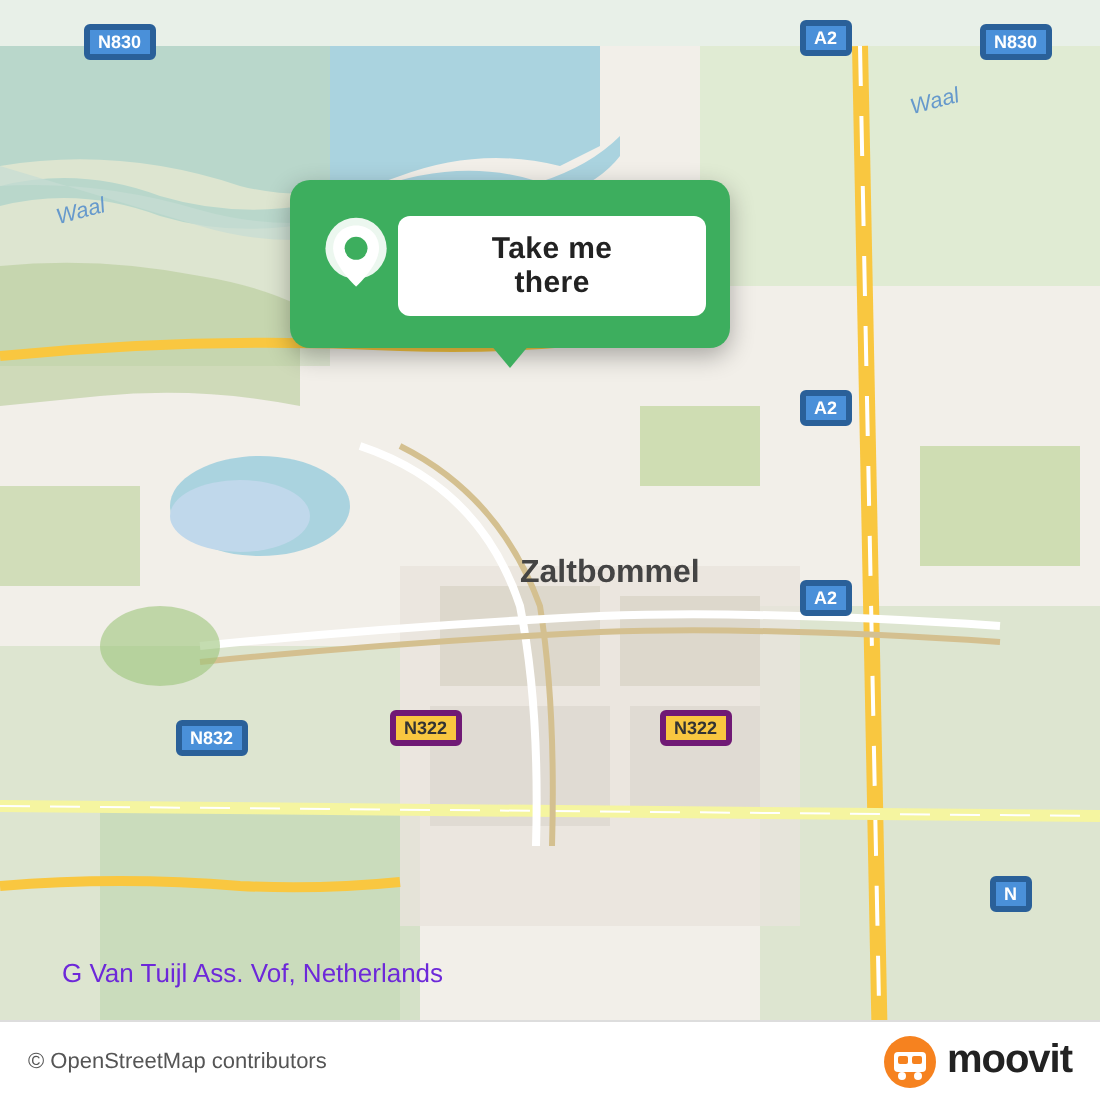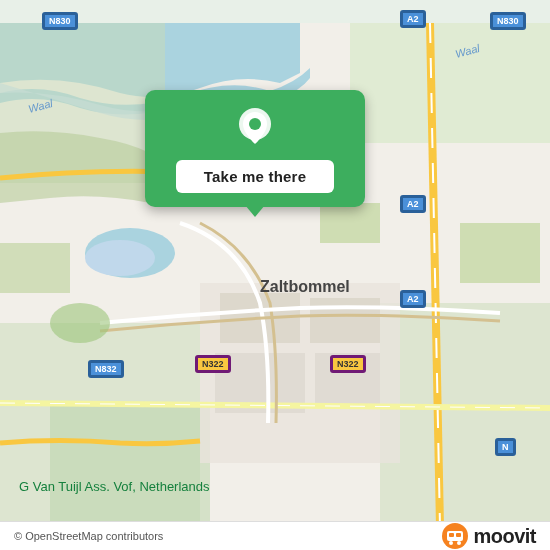--- a/index.html
+++ b/index.html
@@ -29,21 +29,21 @@
     
     #bottom-bar {
       position: absolute;
       bottom: 0; left: 0; right: 0;
       background: white;
       border-top: 1px solid #ddd;
       padding: 8px 14px;
       display: flex;
       align-items: center;
       justify-content: space-between;
-      height: 29px;
+      height: 40px;
       z-index: 10;
     }
 
     #attribution {
       font-size: 11px;
       color: #555;
     }
 
     #moovit-logo {
       display: flex;
@@ -61,38 +61,37 @@
 
     #moovit-icon {
       width: 28px;
       height: 28px;
     }
 
     
     #location-name {
       position: absolute;
       bottom: 56px;
-      left: 19px;
+      left: 31px;
       font-size: 13px;
-      color: #15803d;
+      color: #6d28d9;
       font-weight: 500;
       z-index: 10;
     }
 
     
     #popup-card {
       position: absolute;
       top: 90px;
       left: 145px;
       width: 220px;
       background: #3dae5e;
       border-radius: 10px;
       padding: 16px 12px 14px;
       display: flex;
-      flex-direction: column;
       align-items: center;
       z-index: 20;
       box-shadow: 0 4px 12px rgba(0,0,0,0.3);
     }
 
     #popup-card::after {
       content: '';
       position: absolute;
       bottom: -10px;
       left: 50%;

